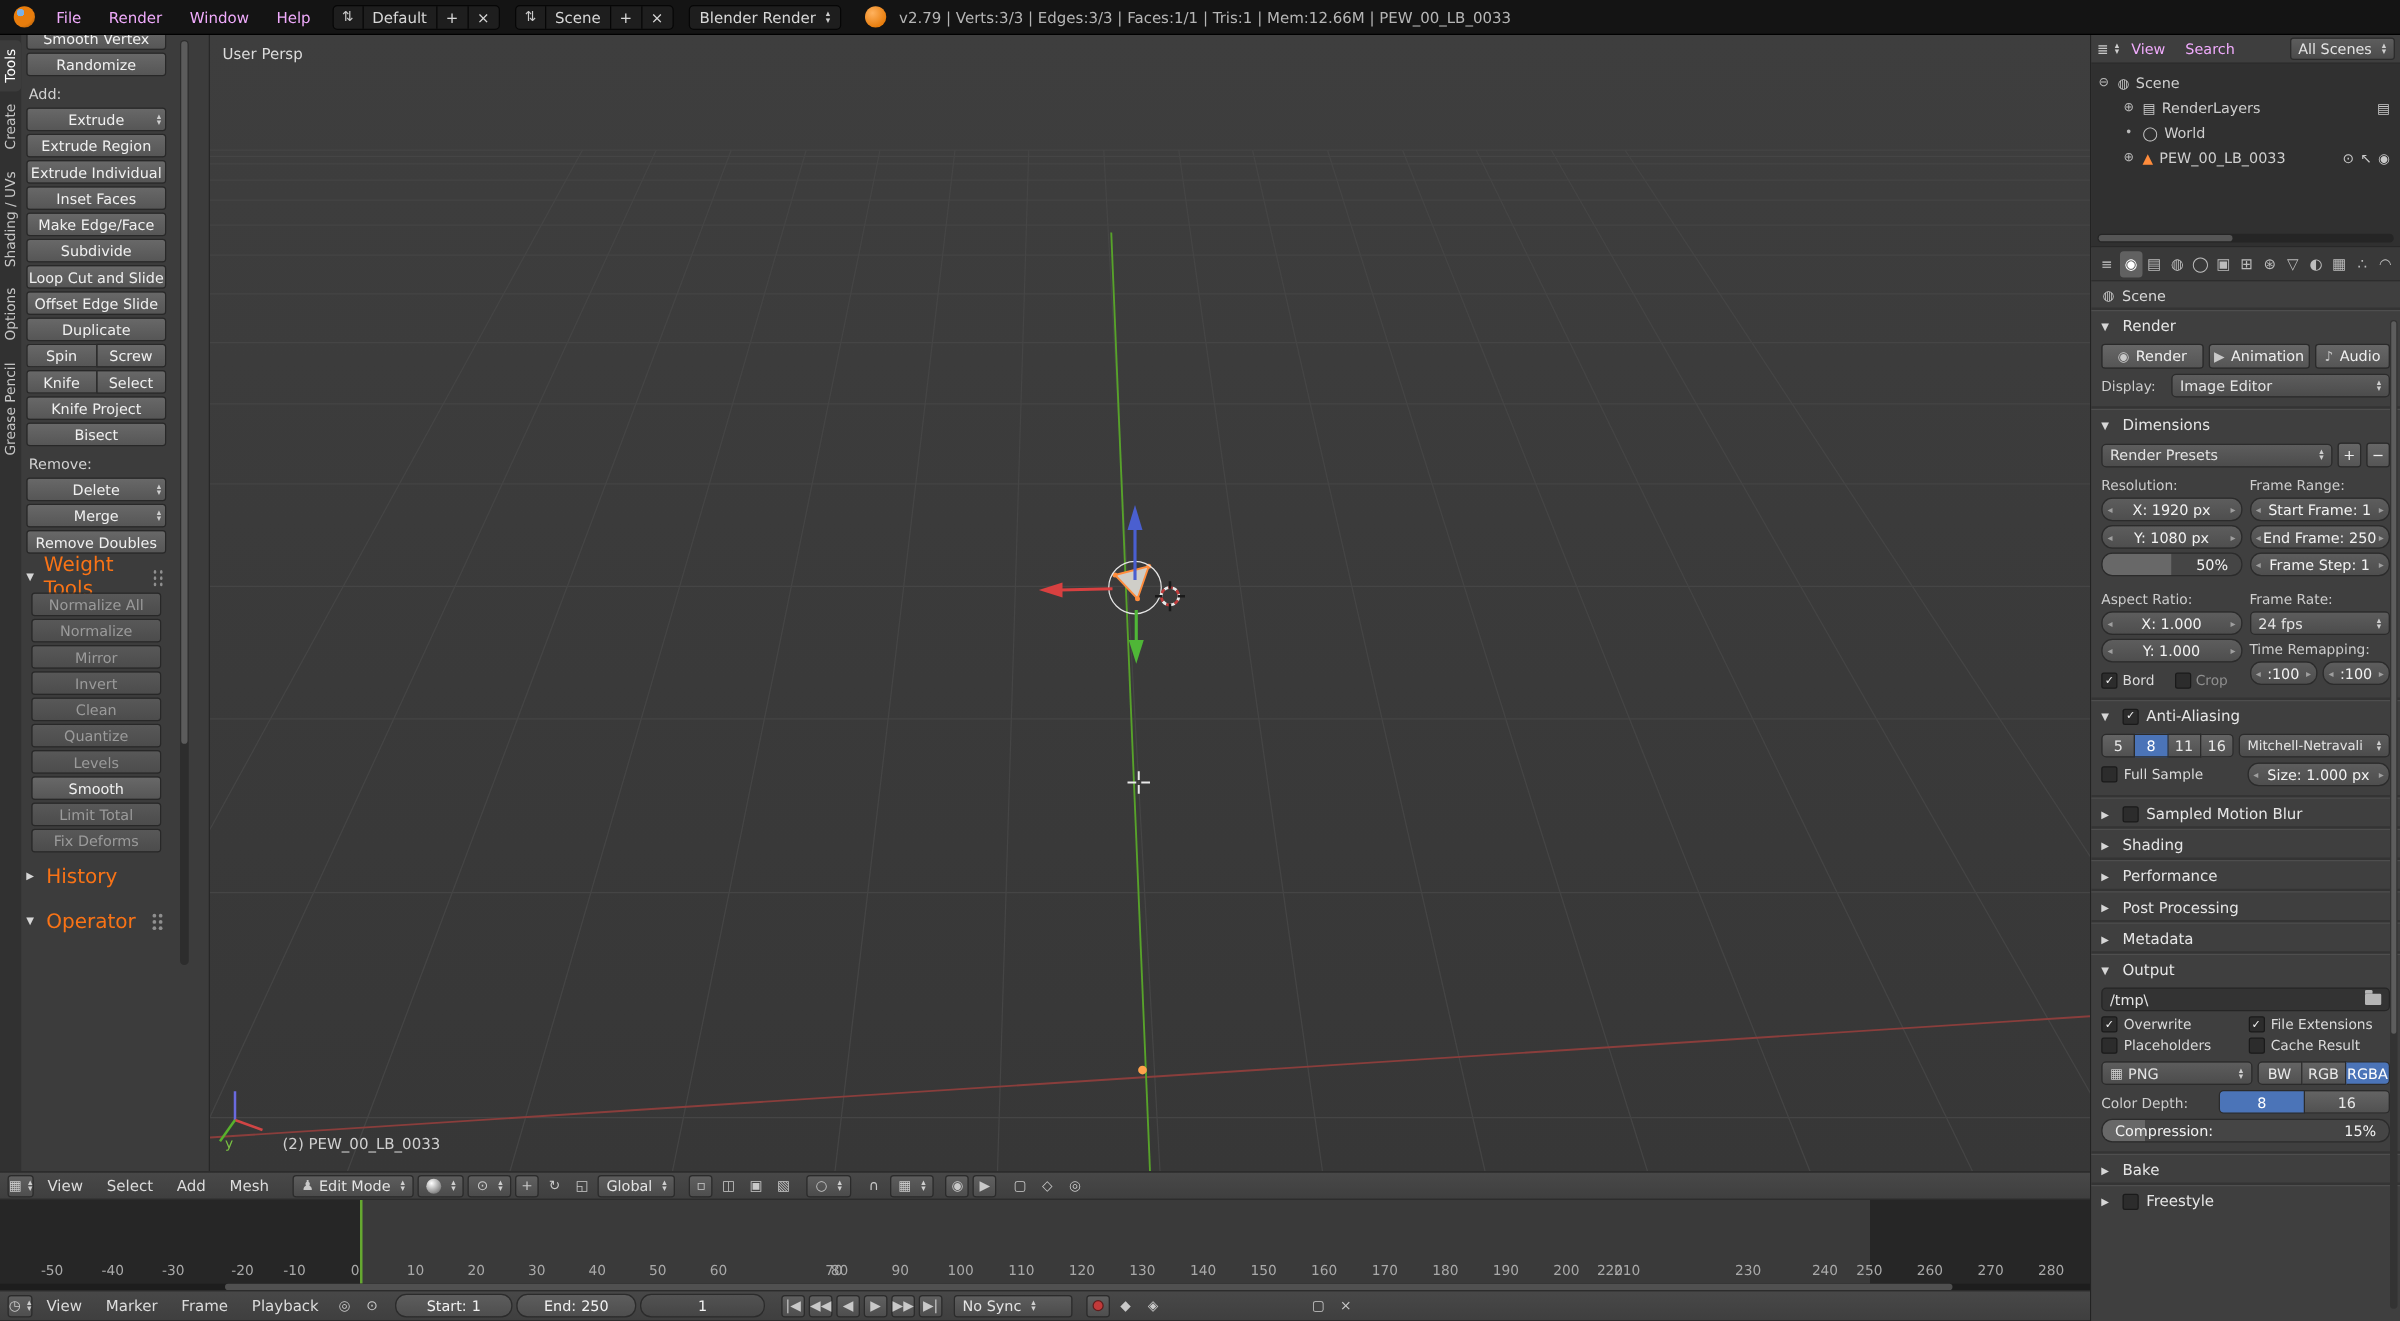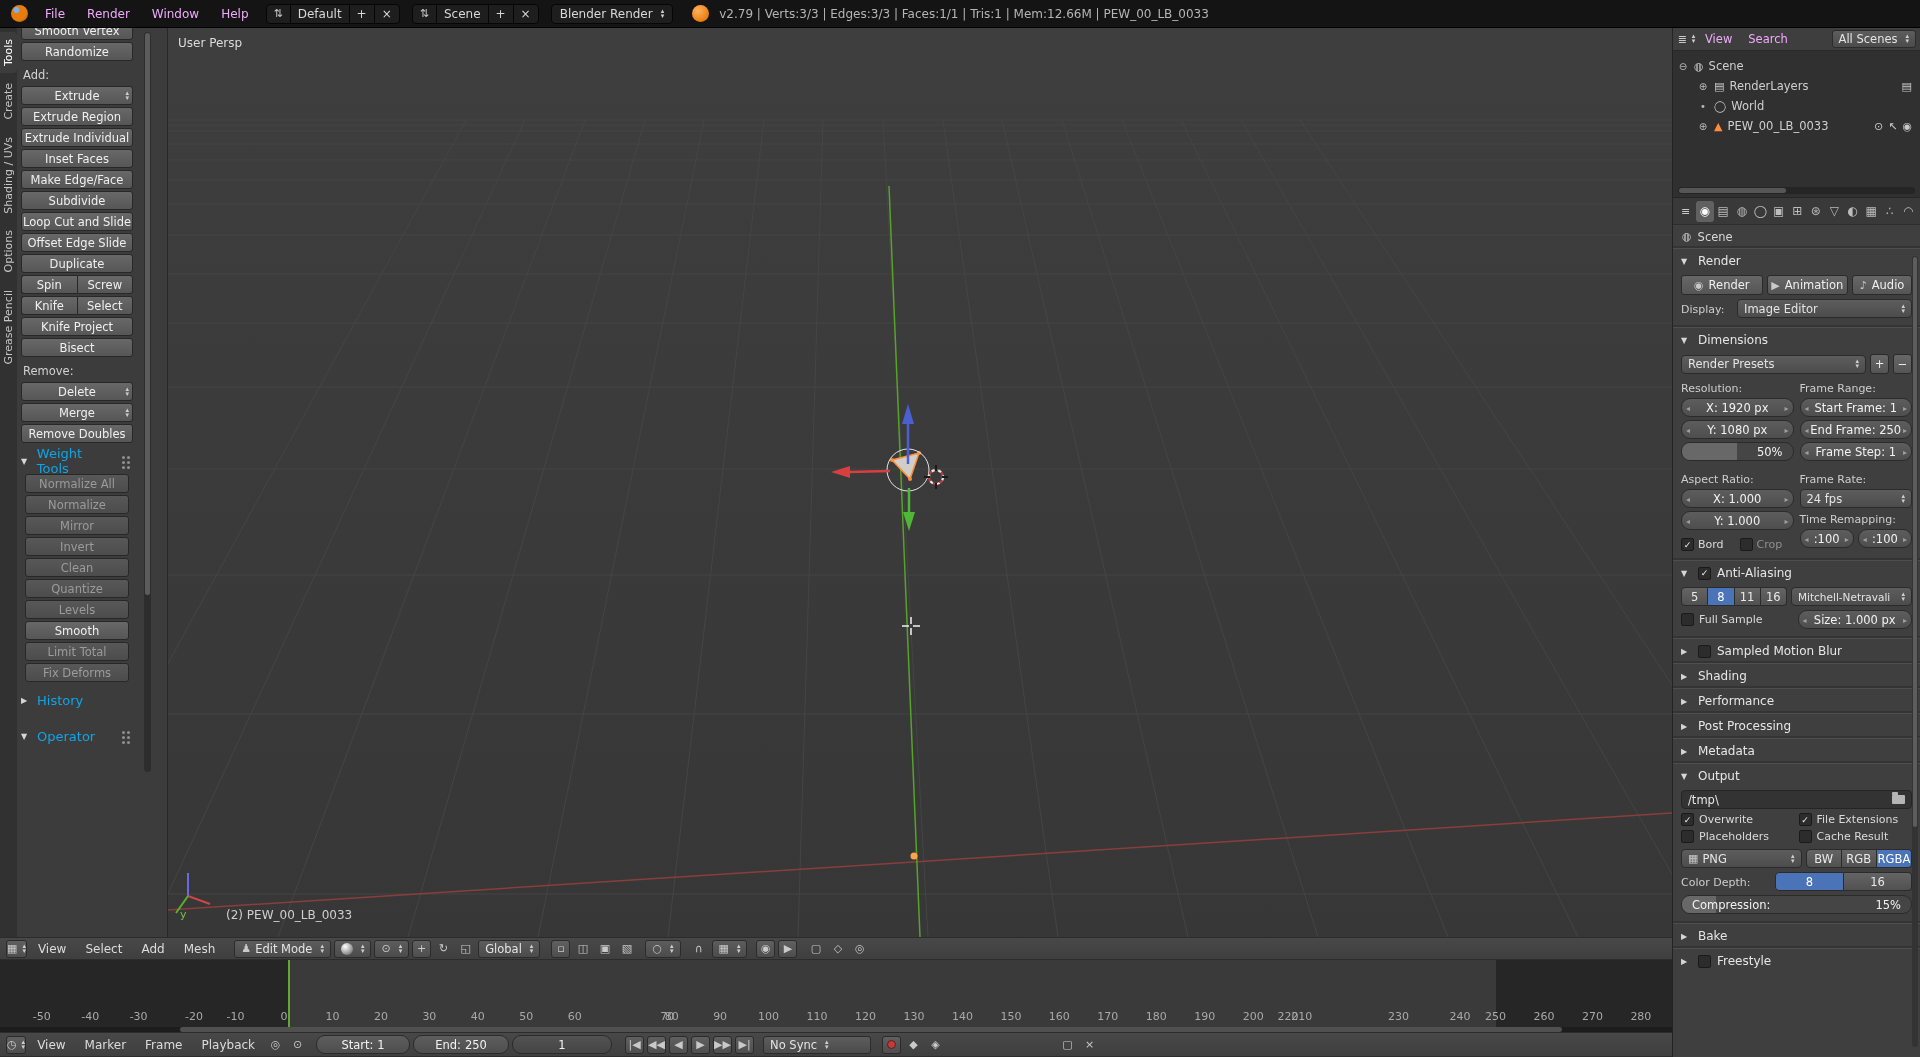--- a/index.html
+++ b/index.html
@@ -34,21 +34,21 @@
   .shelf-scroll .sh{position:absolute;left:1px;right:1px;top:1px;height:76%;background:#5c5c5c;border-radius:4px}
   .b{position:relative;height:19px;margin:2px 0;background:linear-gradient(#686868,#565656);border:1px solid #282828;border-radius:3px;color:#f0f0f0;font-size:11.5px;display:flex;align-items:center;justify-content:center;white-space:nowrap;overflow:hidden}
   .b.dis{background:linear-gradient(#585858,#4c4c4c);color:#9b9b9b}
   .b.clip{margin-top:-9px}
   .menu-b .updn{position:absolute;right:3px;top:50%;transform:translateY(-50%);margin:0}
   .split{display:flex;margin:2px 0}
   .split .b{flex:1;margin:0}
   .split .b:first-child{border-radius:3px 0 0 3px;border-right:none}
   .split .b:last-child{border-radius:0 3px 3px 0}
   .lbl{font-size:11.5px;color:#d2d2d2;padding:5px 2px 2px}
-  .phead{display:flex;align-items:center;gap:5px;height:22px;color:#0ea5e9;font-size:13px;margin-top:7px}
+  .phead{display:flex;align-items:center;gap:5px;height:22px;color:#f97316;font-size:16px;margin-top:7px}
   .wt{padding:0 4px}
   
   .viewport{position:absolute;top:28px;left:168px;width:1504px;height:909px;background:linear-gradient(#3e3e3e,#373737);overflow:hidden}
   .vp-label{position:absolute;left:10px;top:8px;color:#dcdcdc;font-size:12px}
   .vp-obj{position:absolute;left:58px;top:880px;color:#cfcfcf;font-size:12px}
   .vp-axis-y{position:absolute;left:12px;top:880px;color:#79c043;font-size:11px}
   
   .bar{position:absolute;background:linear-gradient(#484848,#3f3f3f);border-top:1px solid #2c2c2c;border-bottom:1px solid #2c2c2c;display:flex;align-items:center;gap:3px;padding:0 6px;z-index:4}
   .vp-header{top:937px;left:0;width:1672px;height:23px}
   .tl-header{top:1032px;left:0;width:1672px;height:25px}
@@ -470,21 +470,21 @@
     </div>
     <div class="nf" style="width:100px;background:linear-gradient(#525252,#454545)">
       <span>1</span>
     </div>
     <span class="icon-btn raised" style="margin-left:10px">|◀</span>
     <span class="icon-btn raised">◀◀</span>
     <span class="icon-btn raised">◀</span>
     <span class="icon-btn raised">▶</span>
     <span class="icon-btn raised">▶▶</span>
     <span class="icon-btn raised">▶|</span>
-    <div class="hdrop" style="width:108px;margin-left:6px">
+    <div class="hdrop" style="width:95px;margin-left:6px">
       <span>No Sync</span>
         <span class="updn"></span>
     </div>
     <span class="icon-btn raised" style="margin-left:8px">
         <span class="reddot"></span>
       </span>
     <span class="icon-btn">◆</span>
     <span class="icon-btn">◈</span>
     <span class="icon-btn" style="margin-left:110px">▢</span>
     <span class="icon-btn">×</span>

